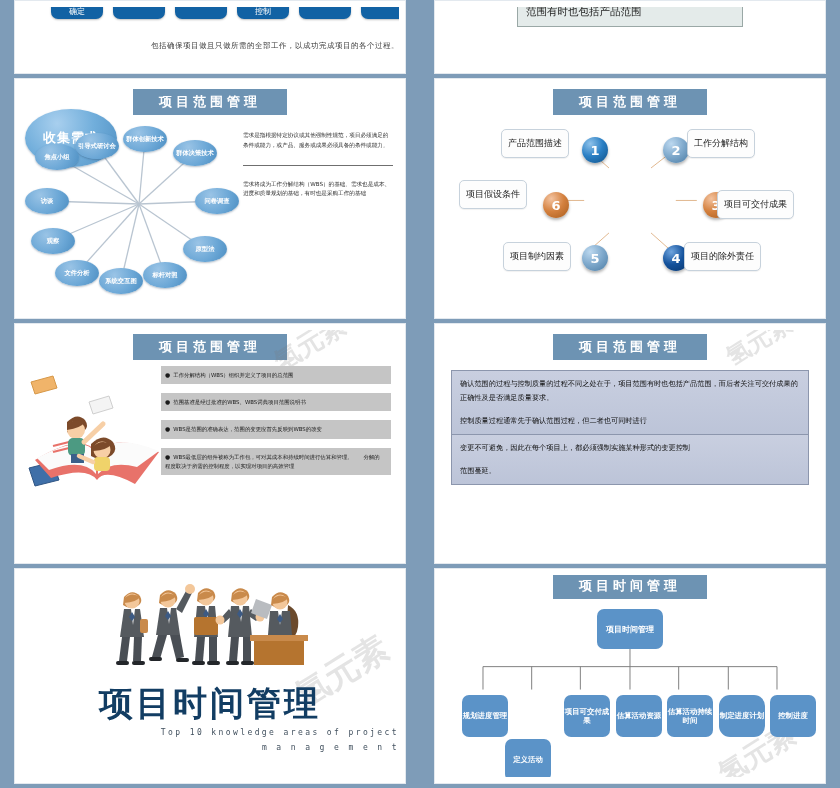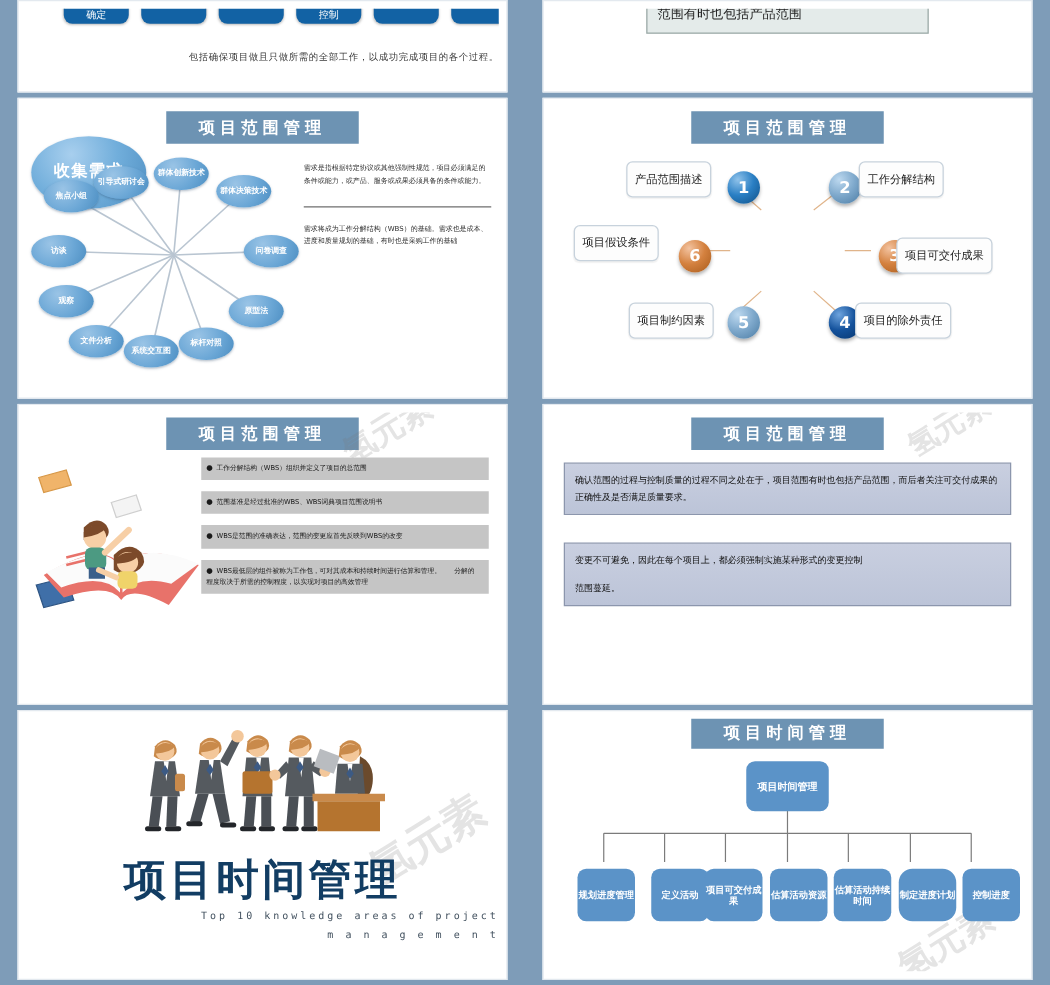--- a/index.html
+++ b/index.html
@@ -345,20 +345,21 @@
   </div>
 
   <div class="cell">
     <div class="slide">
       <div class="slide-inner">
         <div class="banner" style="top:4px;">项目范围管理</div>
         <div class="wm" style="right:24px;top:-6px;font-size:24px;">氢元素</div>
 
         <div class="panel" style="top:40px;">
           <p>确认范围的过程与控制质量的过程不同之处在于，项目范围有时也包括产品范围，而后者关注可交付成果的正确性及是否满足质量要求。</p>
+          <p>控制质量过程通常先于确认范围过程，但二者也可同时进行</p>
         </div>
 
         <div class="panel" style="top:104px;">
           <p>变更不可避免，因此在每个项目上，都必须强制实施某种形式的变更控制</p>
           <p>范围蔓延。</p>
         </div>
       </div>
     </div>
   </div>
 
@@ -470,21 +471,21 @@
             <line x1="198" y1="96" x2="198" y2="120"></line>
             <line x1="249" y1="96" x2="249" y2="120"></line>
             <line x1="301" y1="96" x2="301" y2="120"></line>
             <line x1="352" y1="96" x2="352" y2="120"></line>
           </g>
         </svg>
 
         <div class="orgroot">项目时间管理</div>
 
         <div class="orgnode" style="left:21px;">规划进度管理</div>
-        <div class="orgnode" style="left:80px;">定义活动</div>
+        <div class="orgnode" style="left:64px;margin-top:44px;">定义活动</div>
         <div class="orgnode" style="left:123px;">项目可交付成果</div>
         <div class="orgnode" style="left:175px;">估算活动资源</div>
         <div class="orgnode" style="left:226px;">估算活动持续时间</div>
         <div class="orgnode" style="left:278px;border-radius:11px;">制定进度计划</div>
         <div class="orgnode" style="left:329px;">控制进度</div>
 
       </div>
     </div>
   </div>
 

